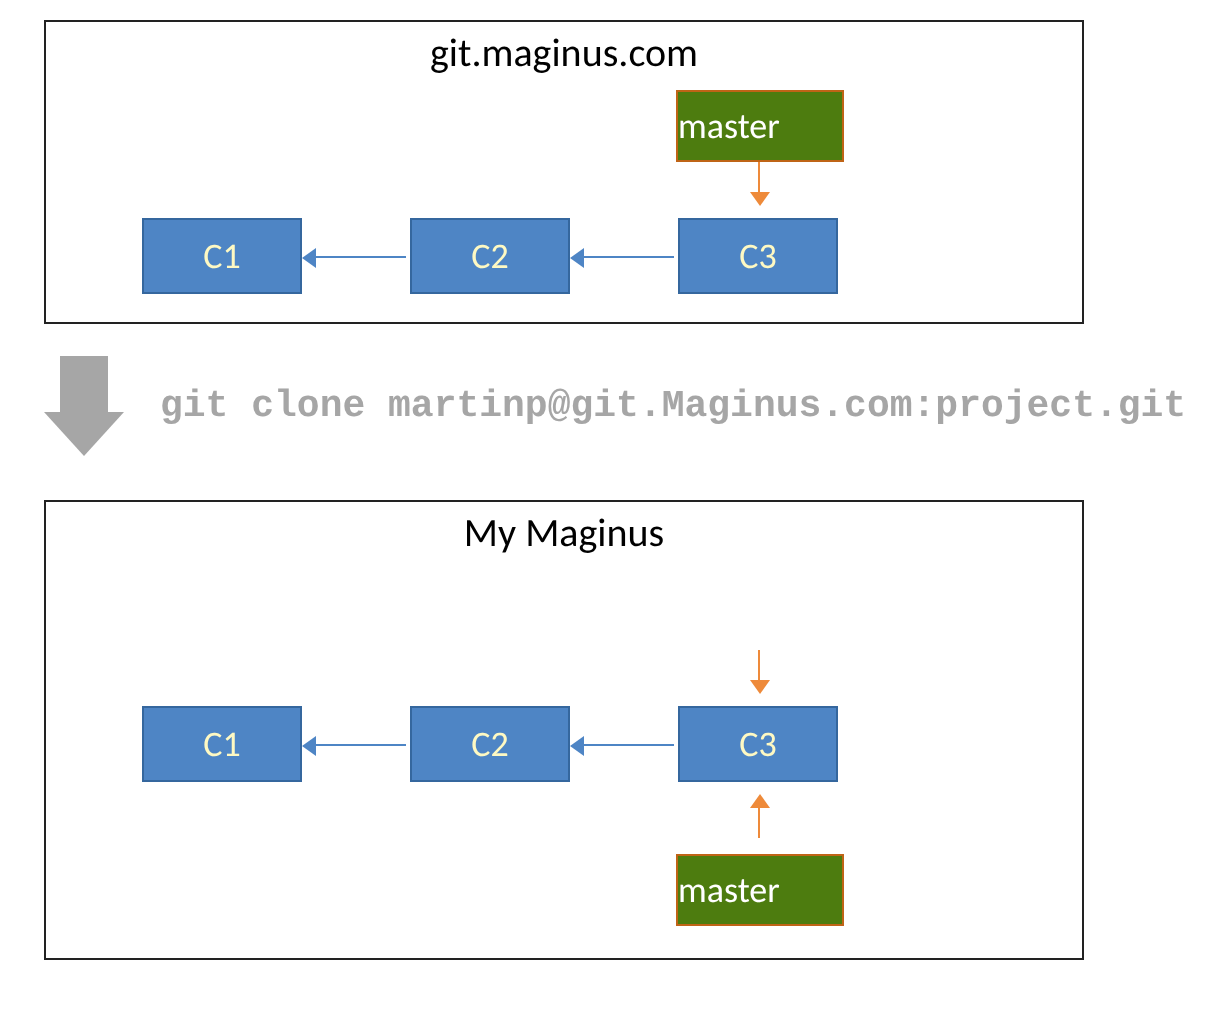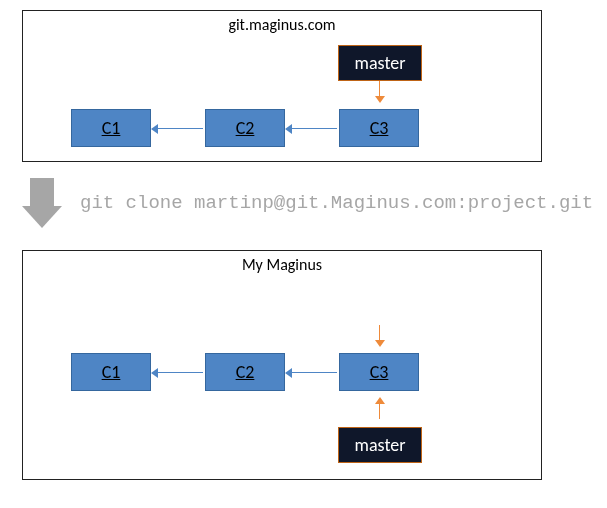--- a/index.html
+++ b/index.html
@@ -14,41 +14,39 @@
   }
   .panel {
     border: 1px solid #222;
     position: absolute;
   }
   .panel-title {
     position: absolute;
     left: 50%;
     transform: translateX(-50%);
     top: 4px;
-    font-size: 16px;
+    font-size: 20px;
     color: #000;
   }
   .commit {
     position: absolute;
     background: #4e85c5;
-    color: #000000;
+    color: #fef9c3;
     font-size: 18px;
     text-align: center;
     line-height: 36px;
     width: 78px;
     height: 36px;
     border: 1px solid #35679e;
-    text-decoration: underline;
   }
   .branch {
     position: absolute;
-    background: #0f172a;
+    background: #4d7c0f;
     color: #fff;
     font-size: 18px;
-    text-align: center;
     line-height: 34px;
     height: 34px;
     border: 1px solid #bf6416;
   }
   .arrow-h {
     position: absolute;
     height: 0;
     border-top: 1px solid #4e85c5;
   }
   .arrow-h::before {
@@ -105,20 +103,21 @@
     border-left: 20px solid transparent;
     border-right: 20px solid transparent;
     border-top: 22px solid #a6a6a6;
   }
   .command {
     position: absolute;
     font-family: Consolas, "Courier New", monospace;
     color: #a6a6a6;
     font-size: 19px;
     white-space: nowrap;
+    font-weight: bold;
   }
 </style>
 </head>
 <body>
 
 <div class="panel" style="left:22px; top:10px; width:518px; height:150px;">
   <div class="panel-title">git.maginus.com</div>
 
   <div class="branch" style="left:315px; top:34px; width:82px;">master</div>
   <div class="arrow-down" style="left:356px; top:70px; height:20px;"></div>

